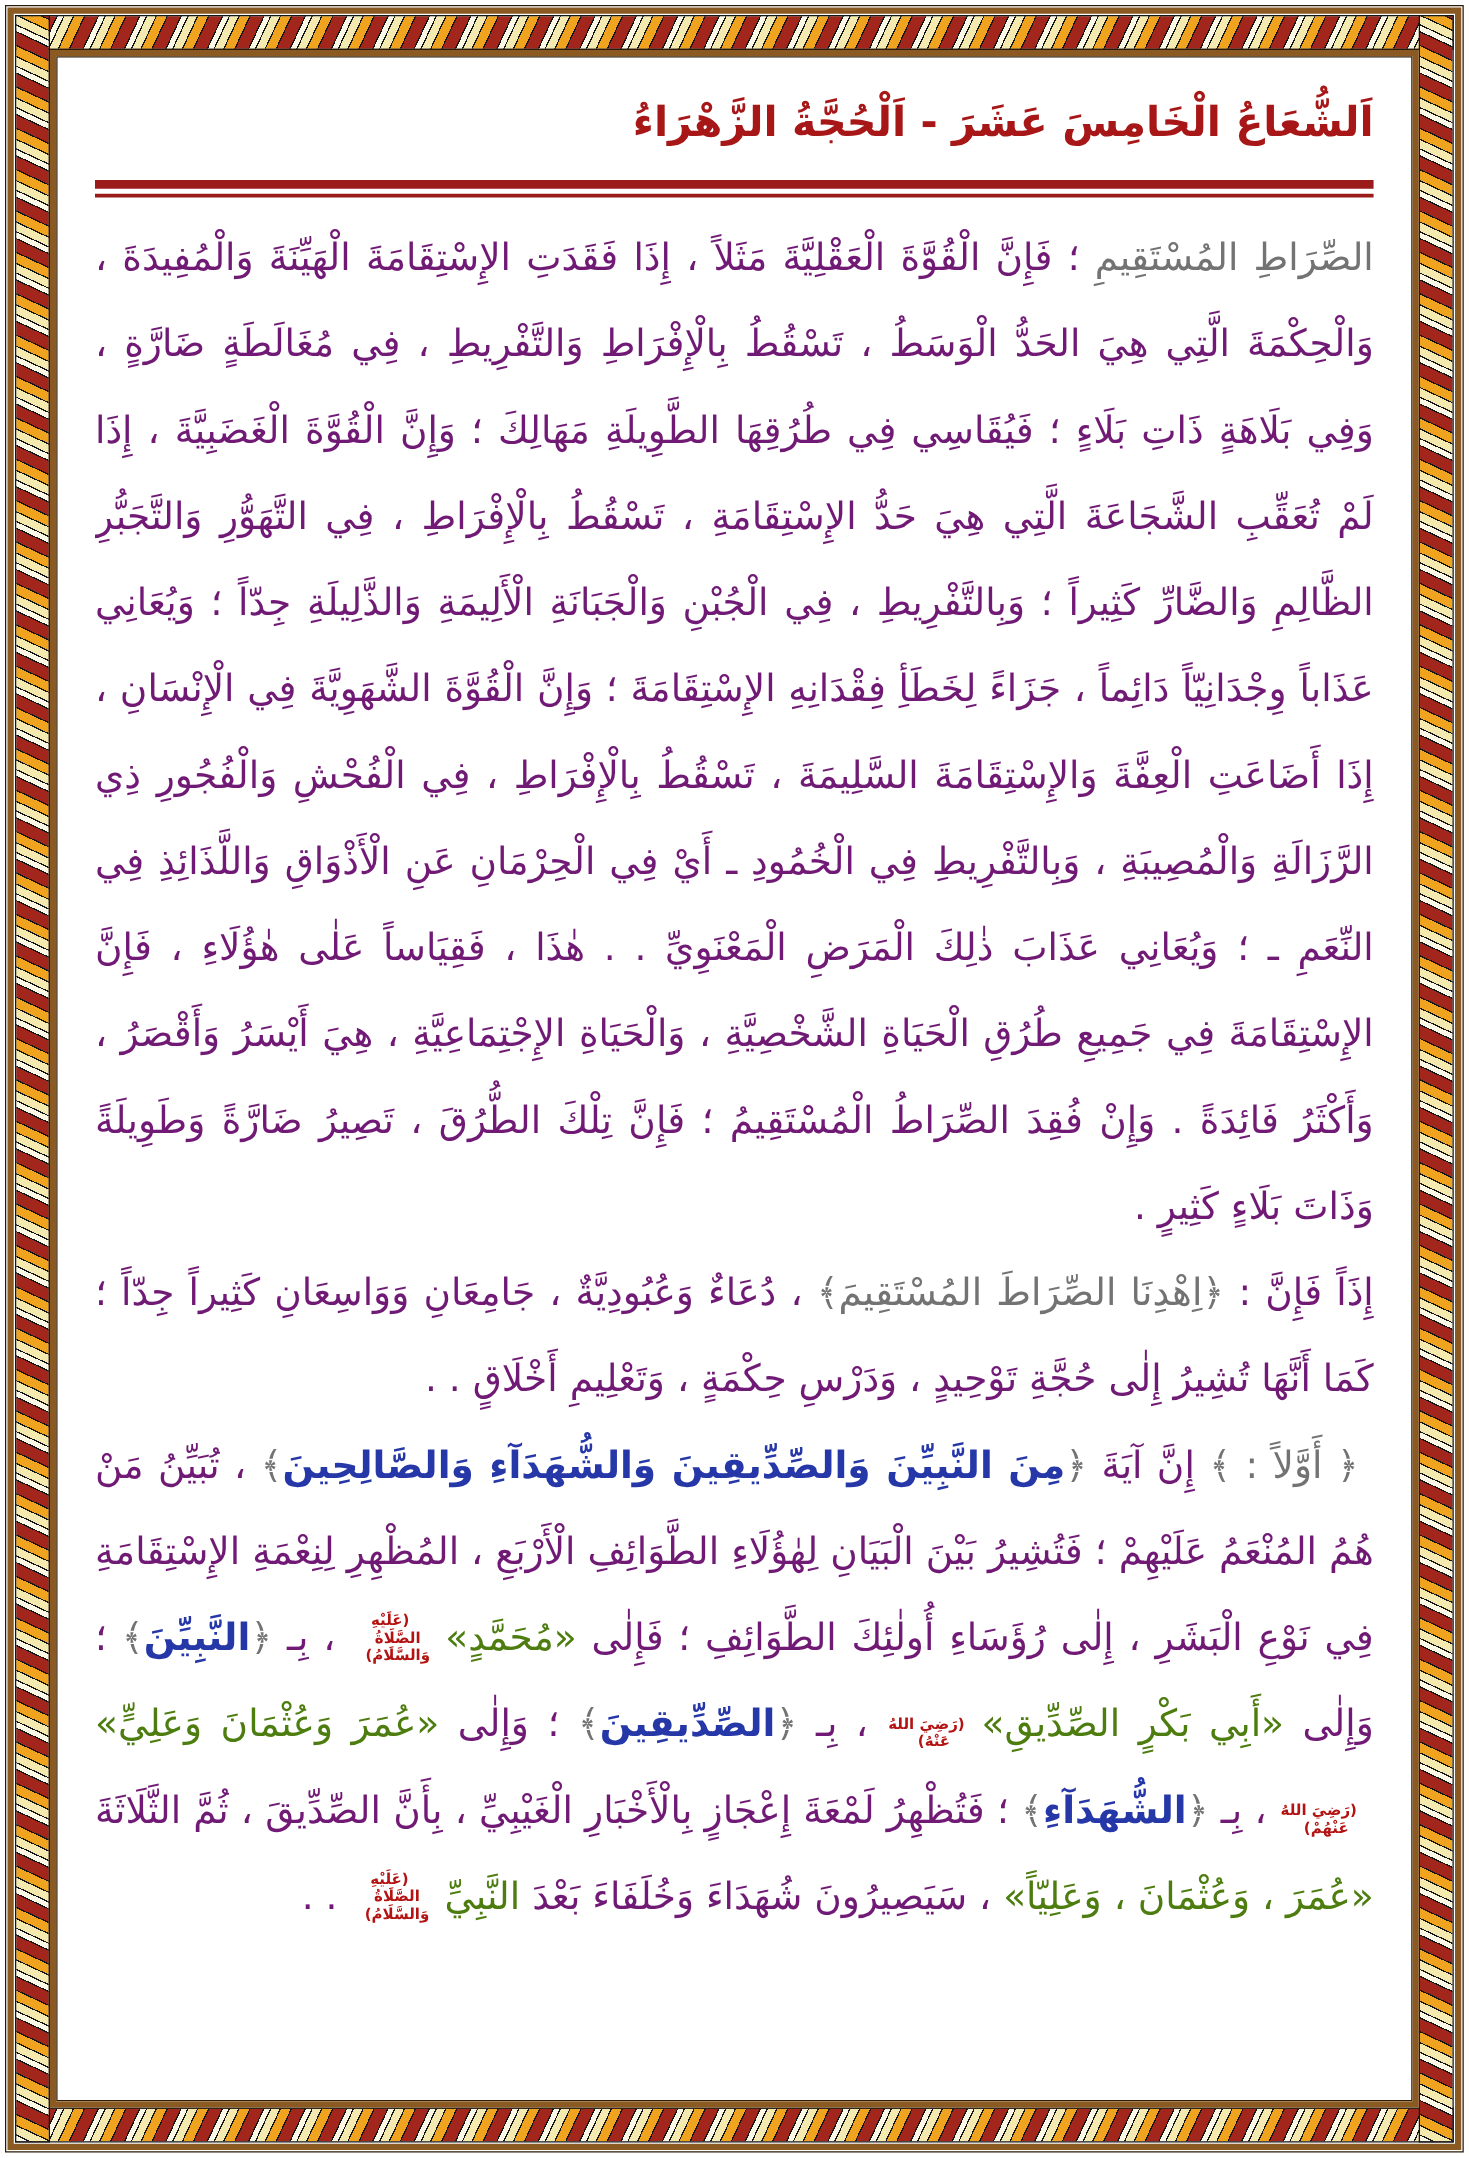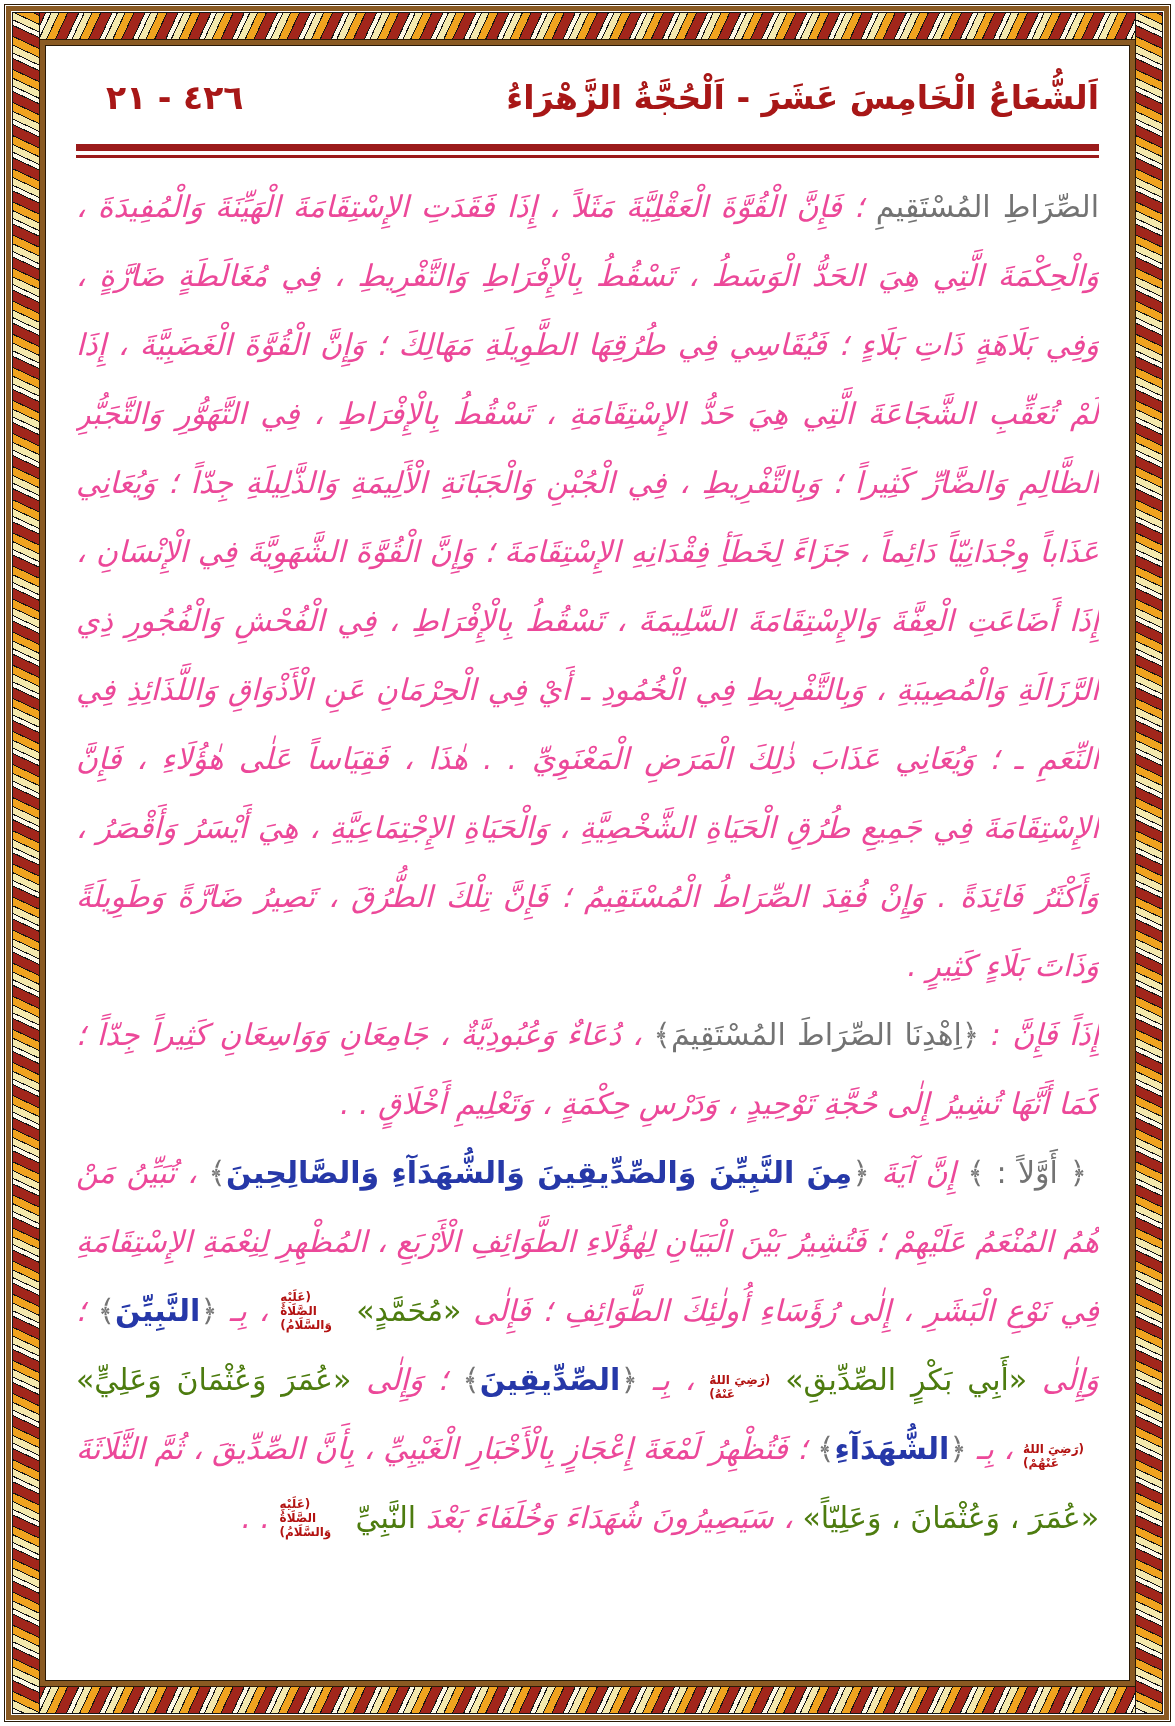--- a/index.html
+++ b/index.html
@@ -26,43 +26,42 @@
   
   .content{position:absolute;top:62px;right:76px;left:76px;bottom:68px;direction:rtl;overflow:hidden;}
   .header{position:relative;height:72px;}
   .title{display:block;text-align:right;color:#a81717;font-weight:bold;font-size:33px;line-height:72px;}
   .page-ref{position:absolute;left:30px;top:0;color:#a81717;font-weight:bold;font-size:33px;line-height:72px;direction:rtl;}
   .rule{height:4px;border-top:7px solid #9b1b1b;border-bottom:3px solid #9b1b1b;margin:10px 0 14px 0;}
   .body-text{font-size:30px;line-height:69px;color:#101010;text-align:justify;}
   .body-text p{margin:0;padding:0;}
   p.ind{text-indent:42px;}
   p.ind-sm{text-indent:12px;}
-  .seg.black{color:#ec4899;font-style:italic;}
+  .seg.black{color:#701a75;}
   .seg.red{color:#737373;font-weight:normal;}
   .seg.maroon{color:#4d7c0f;font-weight:normal;}
   .seg.blue{color:#2638a8;font-weight:bold;}
   .seg.stamp{display:inline-block;width:76px;font-size:12px;line-height:1.15;color:#b31312;
-    text-align:left;vertical-align:-8px;font-weight:bold;white-space:normal;}
+    text-align:center;vertical-align:-8px;font-weight:bold;white-space:normal;}
 </style>
 </head>
 <body>
 
 <div class="hairline-outer"></div>
 <div class="ring-outer"></div>
 <div class="strip h top"></div>
 <div class="strip h bottom"></div>
 <div class="strip v left"></div>
 <div class="strip v right"></div>
 <div class="ring-inner"></div>
 
 <div class="content">
 
   <div class="header">
     <span class="title">اَلشُّعَاعُ الْخَامِسَ عَشَرَ - اَلْحُجَّةُ الزَّهْرَاءُ</span>
-    <span class="page-ref">٤٢٦ - ٢١</span>
   </div>
 
   <div class="rule"></div>
 
   <div class="body-text">
     <p><span class="seg red">الصِّرَاطِ المُسْتَقِيمِ</span><span class="seg black"> ؛ فَإِنَّ الْقُوَّةَ الْعَقْلِيَّةَ مَثَلاً ، إِذَا فَقَدَتِ الإِسْتِقَامَةَ الْهَيِّنَةَ وَالْمُفِيدَةَ ، وَالْحِكْمَةَ الَّتِي هِيَ الحَدُّ الْوَسَطُ ، تَسْقُطُ بِالْإِفْرَاطِ وَالتَّفْرِيطِ ، فِي مُغَالَطَةٍ ضَارَّةٍ ، وَفِي بَلَاهَةٍ ذَاتِ بَلَاءٍ ؛ فَيُقَاسِي فِي طُرُقِهَا الطَّوِيلَةِ مَهَالِكَ ؛ وَإِنَّ الْقُوَّةَ الْغَضَبِيَّةَ ، إِذَا لَمْ تُعَقِّبِ الشَّجَاعَةَ الَّتِي هِيَ حَدُّ الإِسْتِقَامَةِ ، تَسْقُطُ بِالْإِفْرَاطِ ، فِي التَّهَوُّرِ وَالتَّجَبُّرِ الظَّالِمِ وَالضَّارِّ كَثِيراً ؛ وَبِالتَّفْرِيطِ ، فِي الْجُبْنِ وَالْجَبَانَةِ الْأَلِيمَةِ وَالذَّلِيلَةِ جِدّاً ؛ وَيُعَانِي عَذَاباً وِجْدَانِيّاً دَائِماً ، جَزَاءً لِخَطَأِ فِقْدَانِهِ الإِسْتِقَامَةَ ؛ وَإِنَّ الْقُوَّةَ الشَّهَوِيَّةَ فِي الْإِنْسَانِ ، إِذَا أَضَاعَتِ الْعِفَّةَ وَالإِسْتِقَامَةَ السَّلِيمَةَ ، تَسْقُطُ بِالْإِفْرَاطِ ، فِي الْفُحْشِ وَالْفُجُورِ ذِي الرَّزَالَةِ وَالْمُصِيبَةِ ، وَبِالتَّفْرِيطِ فِي الْخُمُودِ ـ أَيْ فِي الْحِرْمَانِ عَنِ الْأَذْوَاقِ وَاللَّذَائِذِ فِي النِّعَمِ ـ ؛ وَيُعَانِي عَذَابَ ذٰلِكَ الْمَرَضِ الْمَعْنَوِيِّ . . هٰذَا ، فَقِيَاساً عَلٰى هٰؤُلَاءِ ، فَإِنَّ الإِسْتِقَامَةَ فِي جَمِيعِ طُرُقِ الْحَيَاةِ الشَّخْصِيَّةِ ، وَالْحَيَاةِ الإِجْتِمَاعِيَّةِ ، هِيَ أَيْسَرُ وَأَقْصَرُ ، وَأَكْثَرُ فَائِدَةً . وَإِنْ فُقِدَ الصِّرَاطُ الْمُسْتَقِيمُ ؛ فَإِنَّ تِلْكَ الطُّرُقَ ، تَصِيرُ ضَارَّةً وَطَوِيلَةً وَذَاتَ بَلَاءٍ كَثِيرٍ .</span></p>
     <p><span class="seg black">إِذَاً فَإِنَّ : </span><span class="seg red">﴿اِهْدِنَا الصِّرَاطَ المُسْتَقِيمَ﴾</span><span class="seg black"> ، دُعَاءٌ وَعُبُودِيَّةٌ ، جَامِعَانِ وَوَاسِعَانِ كَثِيراً جِدّاً ؛ كَمَا أَنَّهَا تُشِيرُ إِلٰى حُجَّةِ تَوْحِيدٍ ، وَدَرْسِ حِكْمَةٍ ، وَتَعْلِيمِ أَخْلَاقٍ . .</span></p>
     <p class="ind-sm"><span class="seg red">﴿ أَوَّلاً : ﴾</span><span class="seg black"> إِنَّ آيَةَ </span><span class="seg red">﴿</span><span class="seg blue">مِنَ النَّبِيِّنَ وَالصِّدِّيقِينَ وَالشُّهَدَآءِ وَالصَّالِحِينَ</span><span class="seg red">﴾</span><span class="seg black"> ، تُبَيِّنُ مَنْ هُمُ المُنْعَمُ عَلَيْهِمْ ؛ فَتُشِيرُ بَيْنَ الْبَيَانِ لِهٰؤُلَاءِ الطَّوَائِفِ الْأَرْبَعِ ، المُظْهِرِ لِنِعْمَةِ الإِسْتِقَامَةِ فِي نَوْعِ الْبَشَرِ ، إِلٰى رُؤَسَاءِ أُولٰئِكَ الطَّوَائِفِ ؛ فَإِلٰى </span><span class="seg maroon">«مُحَمَّدٍ»</span><span class="seg stamp">(عَلَيْهِ الصَّلَاةُ وَالسَّلَامُ)</span><span class="seg black"> ، بِـ </span><span class="seg red">﴿</span><span class="seg blue">النَّبِيِّنَ</span><span class="seg red">﴾</span><span class="seg black"> ؛ وَإِلٰى </span><span class="seg maroon">«أَبِي بَكْرٍ الصِّدِّيقِ»</span><span class="seg stamp">(رَضِيَ اللهُ عَنْهُ)</span><span class="seg black"> ، بِـ </span><span class="seg red">﴿</span><span class="seg blue">الصِّدِّيقِينَ</span><span class="seg red">﴾</span><span class="seg black"> ؛ وَإِلٰى </span><span class="seg maroon">«عُمَرَ وَعُثْمَانَ وَعَلِيٍّ»</span><span class="seg stamp">(رَضِيَ اللهُ عَنْهُمْ)</span><span class="seg black"> ، بِـ </span><span class="seg red">﴿</span><span class="seg blue">الشُّهَدَآءِ</span><span class="seg red">﴾</span><span class="seg black"> ؛ فَتُظْهِرُ لَمْعَةَ إِعْجَازٍ بِالْأَخْبَارِ الْغَيْبِيِّ ، بِأَنَّ الصِّدِّيقَ ، ثُمَّ الثَّلَاثَةَ </span><span class="seg maroon">«عُمَرَ ، وَعُثْمَانَ ، وَعَلِيّاً»</span><span class="seg black"> ، سَيَصِيرُونَ شُهَدَاءَ وَخُلَفَاءَ بَعْدَ </span><span class="seg maroon">النَّبِيِّ</span><span class="seg stamp">(عَلَيْهِ الصَّلَاةُ وَالسَّلَامُ)</span><span class="seg black"> . .</span></p>
 
   </div>

